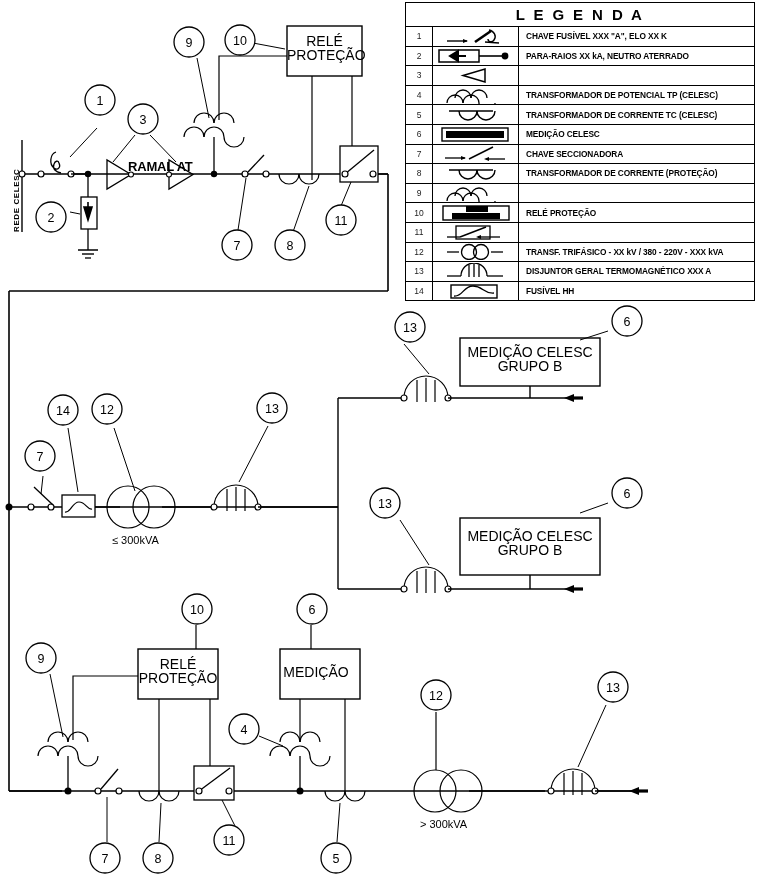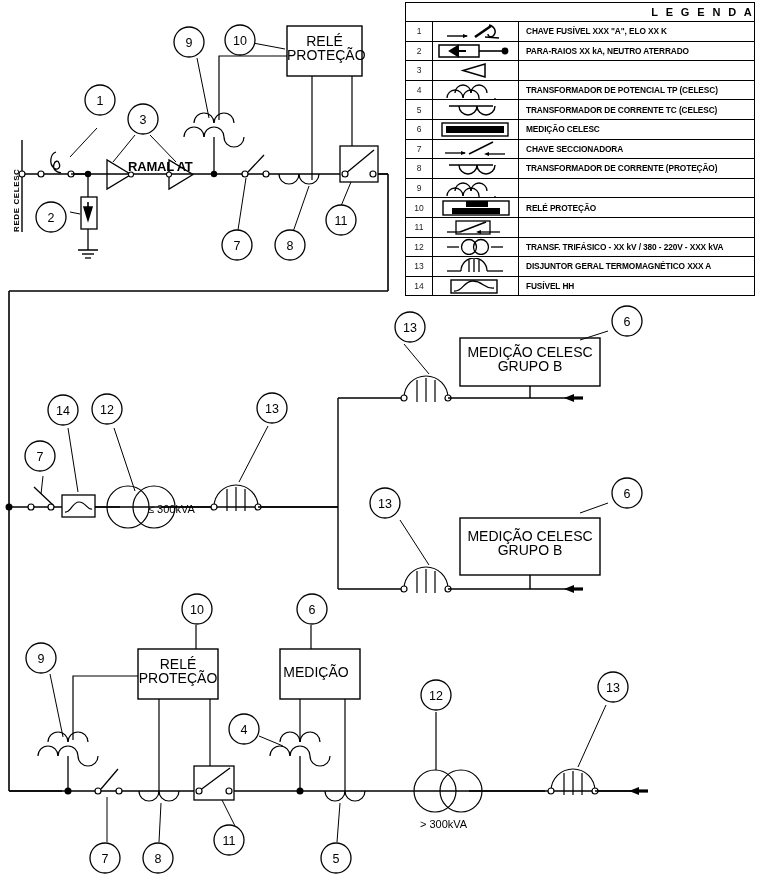--- a/index.html
+++ b/index.html
@@ -4,21 +4,21 @@
 <style>
   html,body{margin:0;padding:0;background:#fff;}
   body{width:758px;height:877px;position:relative;overflow:hidden;
        font-family:"Liberation Sans",sans-serif;color:#000;}
   .canvas{position:absolute;left:0;top:0;width:758px;height:877px;}
   svg{position:absolute;left:0;top:0;}
 
   
   .legend{position:absolute;left:405px;top:2px;width:350px;
           border:1.6px solid #000;background:#fff;box-sizing:border-box;}
-  .legend-title{text-align:right;font-size:11px;font-weight:bold;
+  .legend-title{text-align:center;font-size:15px;font-weight:bold;
                 letter-spacing:2.4px;padding:3px 0 3px;border-bottom:1.4px solid #000;}
   .lrow{display:flex;align-items:stretch;border-bottom:1.1px solid #000;height:18.6px;}
   .lrow:last-child{border-bottom:none;}
   .lnum{width:26px;flex:0 0 26px;border-right:1.1px solid #000;
         display:flex;align-items:center;justify-content:center;
         font-size:8.5px;color:#222;}
   .lsym{width:85px;flex:0 0 85px;border-right:1.1px solid #000;
         display:flex;align-items:center;justify-content:center;position:relative;}
   .lsym svg{position:static;display:block;}
   .ltext{flex:1 1 auto;display:flex;align-items:center;padding-left:7px;
@@ -358,21 +358,21 @@
 
 <div class="boxlabel" style="left:138px;top:657px;width:80px;">
   <div>RELÉ</div>
   <div>PROTEÇÃO</div>
 </div>
 
 <div class="boxlabel" style="left:280px;top:665px;width:72px;">
   <div>MEDIÇÃO</div>
 </div>
 
-<div class="plain" style="left:112px;top:503px;margin-left:36px;">≤ 300kVA</div>
+<div class="plain" style="left:112px;top:534px;">≤ 300kVA</div>
 
 <div class="plain" style="left:420px;top:818px;">&gt; 300kVA</div>
 
 </div>
 
 <div class="legend">
   <div class="legend-title">L E G E N D A</div>
   <div id="legend-rows">
       <div class="lrow">
         <div class="lnum">1</div>

